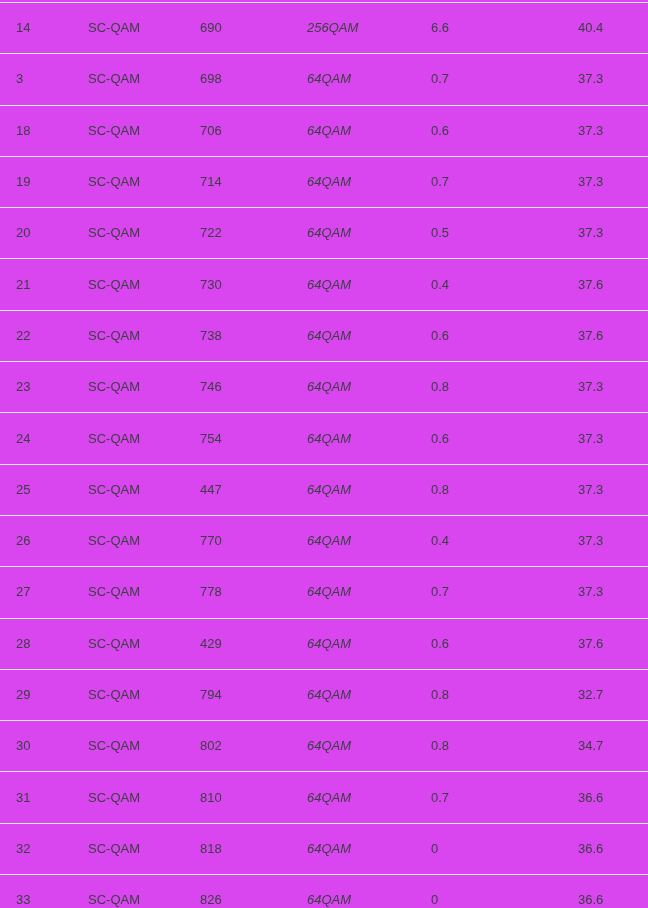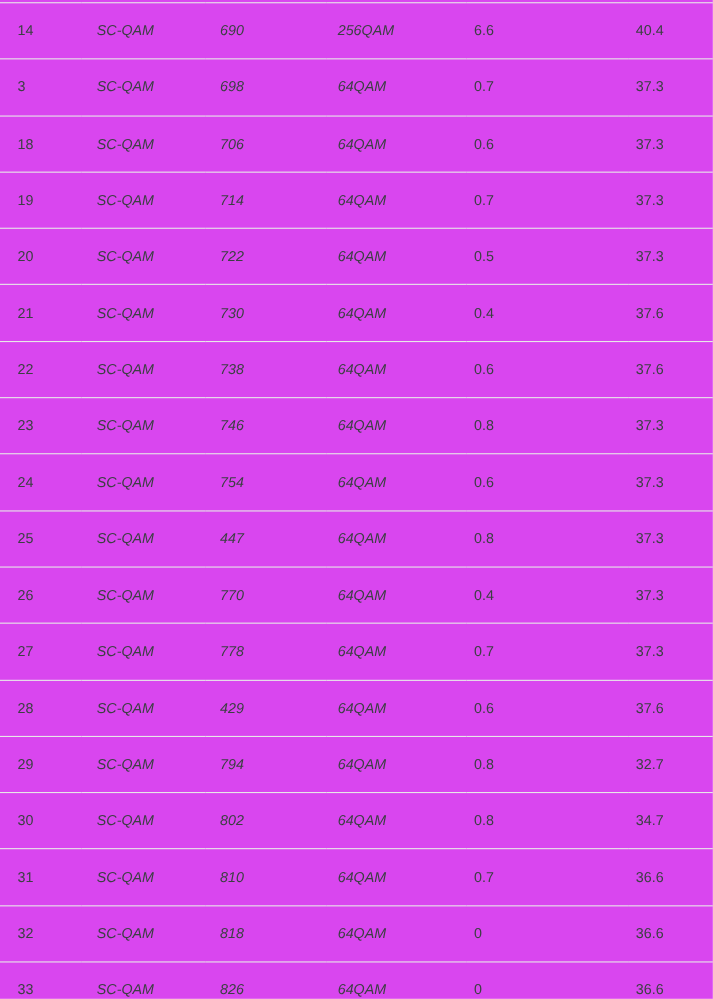--- a/index.html
+++ b/index.html
@@ -43,22 +43,22 @@
     font-weight: 400;
     text-align: left;
     vertical-align: middle;
     padding: 0;
     white-space: nowrap;
     overflow: hidden;
   }
 
   
   .col-id     { width: 58px;  padding-left: 16px !important; }
-  .col-type   { width: 99px;  padding-left: 14px !important; font-style: italic; }
-  .col-freq   { width: 97px;  padding-left: 13px !important; font-style: italic; }
+  .col-type   { width: 99px;  padding-left: 14px !important; }
+  .col-freq   { width: 97px;  padding-left: 13px !important; }
   .col-mod    { width: 117px; padding-left: 10px !important; font-style: italic; }
   .col-power  { width: 140px; padding-left: 7px  !important; }
   .col-snr    { width: 87px;  padding-left: 7px  !important; }
 
   
   .table-shift {
     position: absolute;
     left: 0;
     top: 2px;
   }

